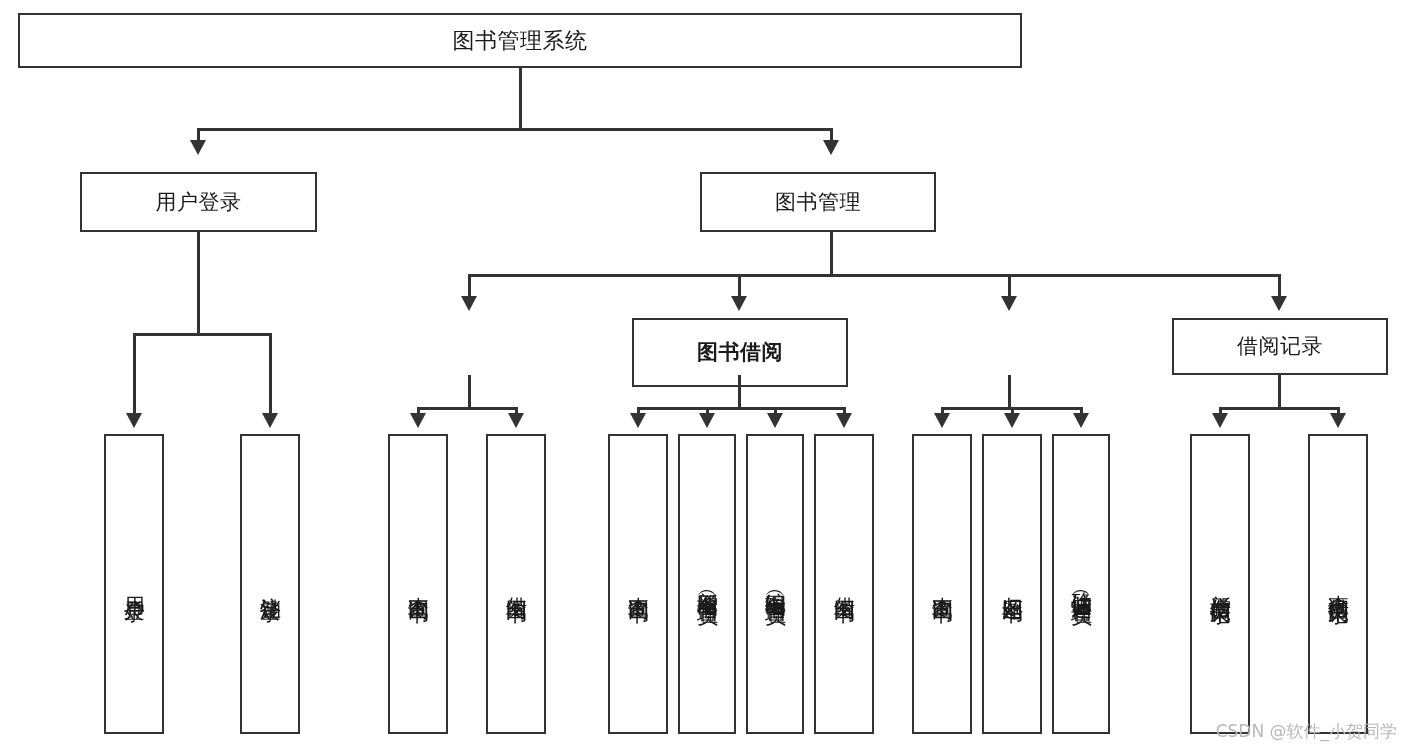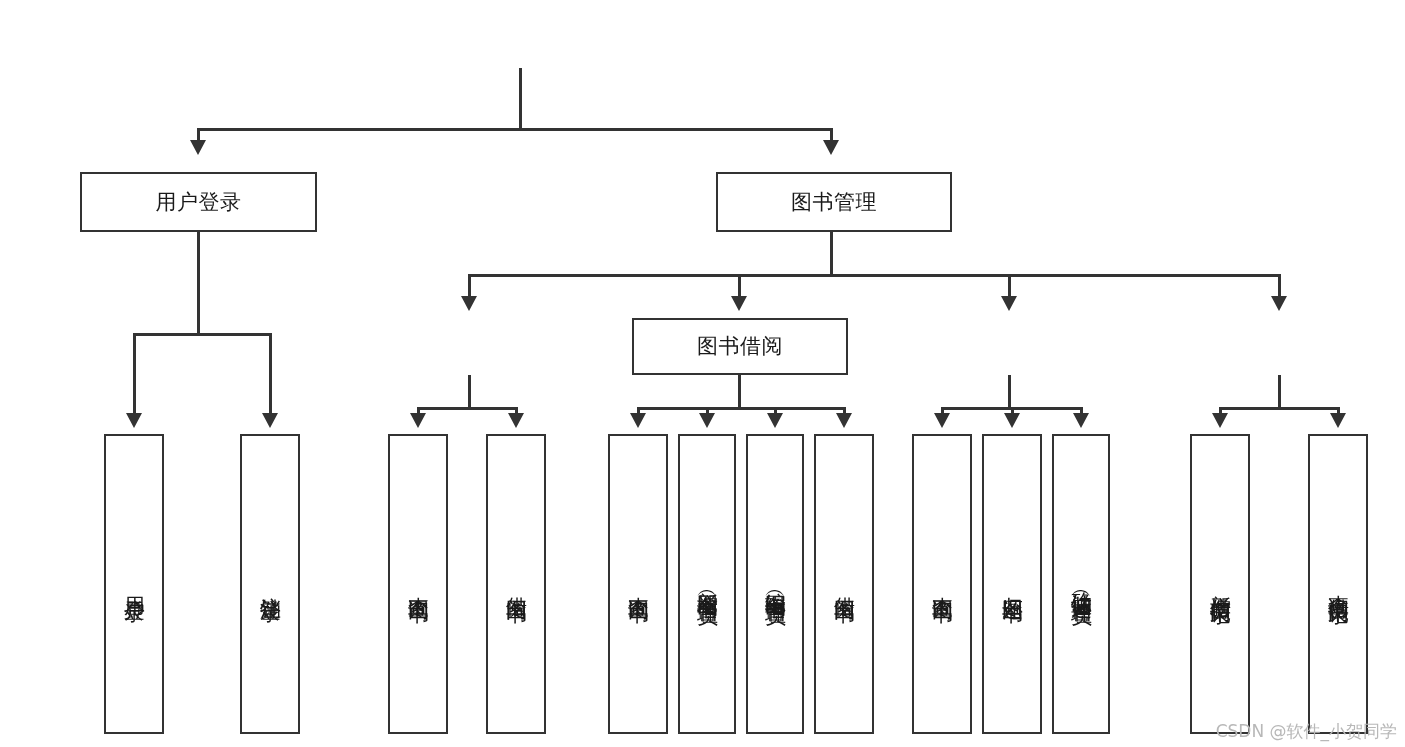--- a/index.html
+++ b/index.html
@@ -77,36 +77,39 @@
     color: #b8b8b8;
     white-space: nowrap;
     font-family: "DejaVu Sans", "Liberation Sans", sans-serif;
   }
 </style>
 </head>
 <body>
 
 <div id="canvas">
 
+  <div class="node root" style="left:18px; top:13px; width:1004px; height:55px;">
+    <span class="label">图书管理系统</span>
+  </div>
 
   <div class="vline" style="left:519px; top:68px; height:62px;"></div>
 
   <div class="hline" style="left:197px; top:128px; width:636px;"></div>
 
   <div class="vline" style="left:197px; top:128px; height:20px;"></div>
   <div class="arrow" style="left:190px; top:140px;"></div>
 
   <div class="vline" style="left:830px; top:128px; height:20px;"></div>
   <div class="arrow" style="left:823px; top:140px;"></div>
 
   <div class="node" style="left:80px; top:172px; width:237px; height:60px;">
     <span class="label">用户登录</span>
   </div>
 
-  <div class="node" style="left:716px; top:172px; width:236px; height:60px;">
+  <div class="node" style="left:700px; top:172px; width:236px; height:60px;">
     <span class="label">图书管理</span>
   </div>
 
   <div class="vline" style="left:197px; top:232px; height:103px;"></div>
   <div class="hline" style="left:133px; top:333px; width:138px;"></div>
   <div class="vline" style="left:133px; top:333px; height:88px;"></div>
   <div class="arrow" style="left:126px; top:413px;"></div>
   <div class="vline" style="left:269px; top:333px; height:88px;"></div>
   <div class="arrow" style="left:262px; top:413px;"></div>
 
@@ -118,22 +121,25 @@
 
   <div class="vline" style="left:738px; top:274px; height:28px;"></div>
   <div class="arrow" style="left:731px; top:296px;"></div>
 
   <div class="vline" style="left:1008px; top:274px; height:28px;"></div>
   <div class="arrow" style="left:1001px; top:296px;"></div>
 
   <div class="vline" style="left:1278px; top:274px; height:28px;"></div>
   <div class="arrow" style="left:1271px; top:296px;"></div>
 
-  <div class="node" style="left:632px; top:318px; width:216px; height:57px;">
+  <div class="node" style="left:632px; top:318px; width:216px; height:69px;font-weight:bold;">
     <span class="label">图书借阅</span>
+  </div>
+  <div class="node" style="left:1172px; top:318px; width:216px; height:57px;">
+    <span class="label">借阅记录</span>
   </div>
 
   <div class="vline" style="left:468px; top:375px; height:34px;"></div>
   <div class="hline" style="left:417px; top:407px; width:101px;"></div>
   <div class="vline" style="left:417px; top:407px; height:14px;"></div>
   <div class="arrow" style="left:410px; top:413px;"></div>
   <div class="vline" style="left:515px; top:407px; height:14px;"></div>
   <div class="arrow" style="left:508px; top:413px;"></div>
 
   <div class="vline" style="left:738px; top:375px; height:34px;"></div>

